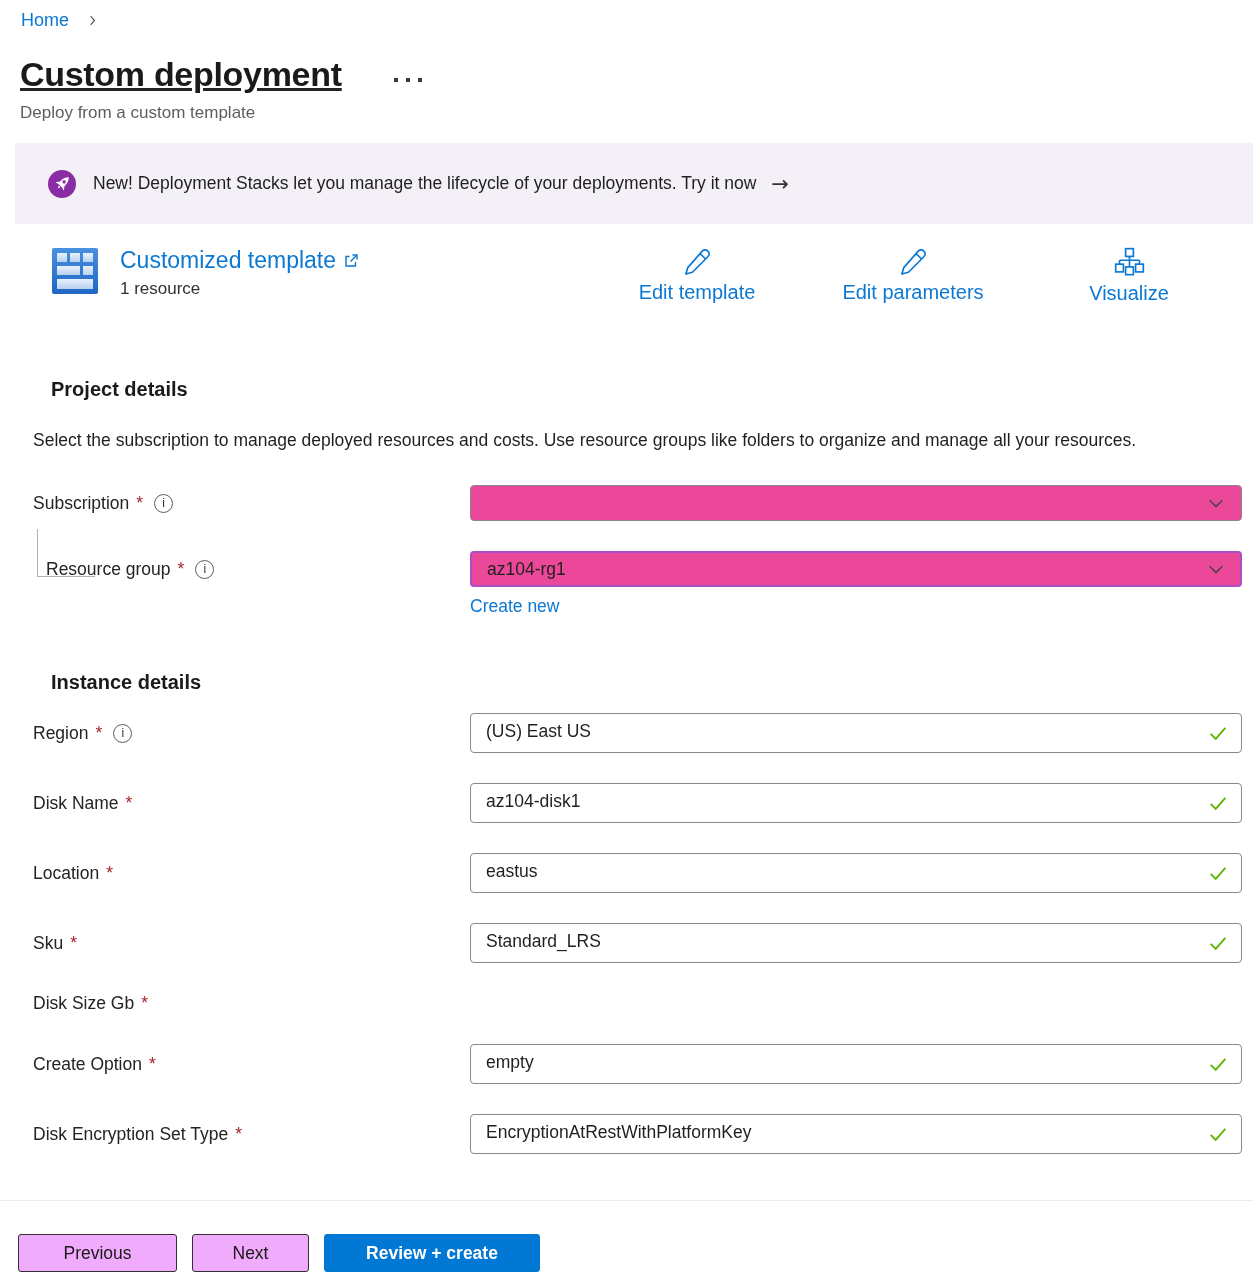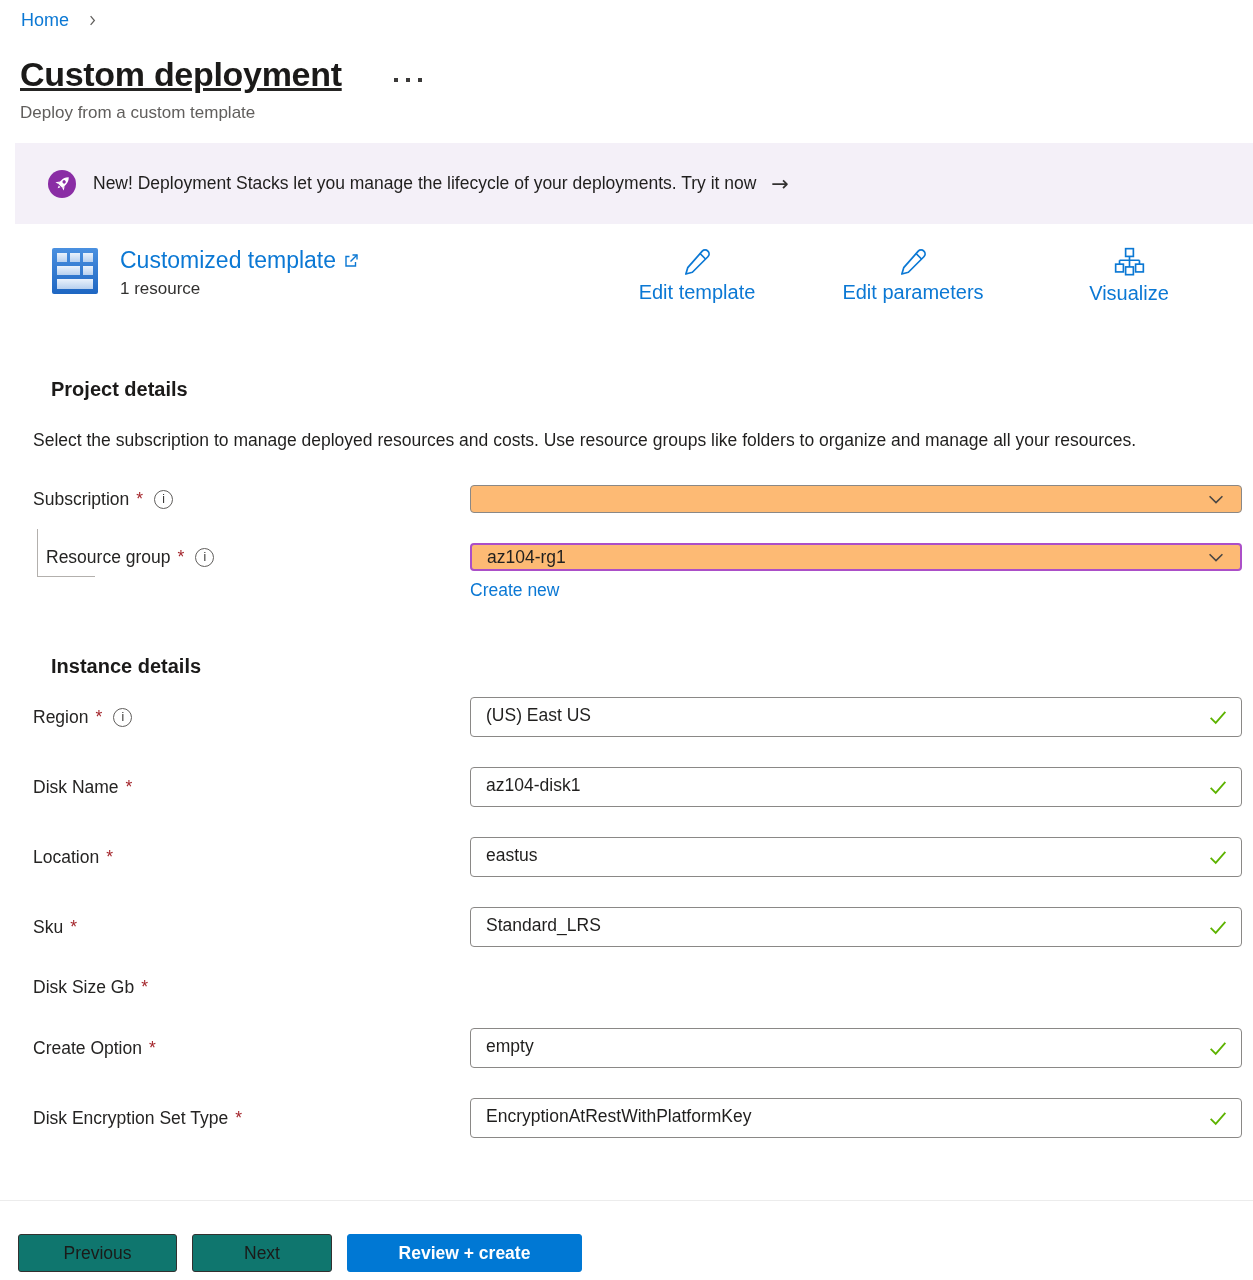--- a/index.html
+++ b/index.html
@@ -47,44 +47,44 @@
   
   .form-row { display:flex; align-items:center; }
   .label-col { width:470px; padding-left:33px; display:flex; align-items:center; flex-shrink:0; }
   .label-col.indent { padding-left:46px; }
   .field-col { flex:1; margin-right:11px; position:relative; }
   .field-label { font-size:17.5px; color:#252423; }
   .req { color:#a4262c; margin-left:7px; font-size:17.5px; }
   .info-icon { margin-left:11px; width:19px; height:19px; border:1px solid #605e5c; border-radius:50%;
                display:inline-flex; align-items:center; justify-content:center; font-size:12px; color:#323130;
                cursor:pointer; flex-shrink:0; }
-  .combo { height:28px; border:1px solid #8a8886; border-radius:4px; background:#fdba74; display:flex;
+  .combo { height:36px; border:1px solid #8a8886; border-radius:4px; background:#ec4899; display:flex;
            align-items:center; padding:0 14px 0 16px; font-size:17.5px; color:#201f1e; cursor:pointer; }
   .combo.focused { border:2px solid #ab4fc8; padding:0 13px 0 15px; }
   .combo .chev { margin-left:auto; }
   .text-input { width:100%; height:40px; border:1px solid #8a8886; border-radius:4px; padding:0 44px 4px 15px;
                 font-size:17.5px; color:#201f1e; font-family:"Liberation Sans", "DejaVu Sans", sans-serif; background:#fff; }
   .check-icon { position:absolute; right:13px; top:9px; pointer-events:none; }
   #row-subscription { margin-top:29px; }
   #row-resource-group { margin-top:30px; }
   .project-rows { position:relative; }
   .connector { position:absolute; left:37px; top:44px; width:58px; height:48px;
                border-left:1px solid #b3b0ad; border-bottom:1px solid #b3b0ad; pointer-events:none; }
   .create-new { display:inline-block; margin:9px 0 0 470px; font-size:17.5px; color:#0b78d4; text-decoration:none; cursor:pointer; }
   #row-region { margin-top:18px; }
   .instance-row { margin-top:30px; }
 
   
   .footer { height:79px; display:flex; align-items:flex-start; padding:33px 0 0 18px; background:#fff; }
   .btn { height:38px; border-radius:3px; font-size:17.5px; cursor:pointer;
          font-family:"Liberation Sans", "DejaVu Sans", sans-serif; }
-  .btn-secondary { background:#0f766e; border:1px solid #323130; color:#1b1a19; }
+  .btn-secondary { background:#f0abfc; border:1px solid #323130; color:#1b1a19; }
   #btn-previous { width:159px; }
-  #btn-next { width:140px; margin-left:15px; }
-  .btn-primary { width:235px; margin-left:15px; background:#0078d4; border:1px solid #0078d4;
+  #btn-next { width:117px; margin-left:15px; }
+  .btn-primary { width:216px; margin-left:15px; background:#0078d4; border:1px solid #0078d4;
                  color:#fff; font-weight:700; }
 </style>
 </head>
 <body>
 
 <div class="page-clip">
 
   <div class="breadcrumb">
     <a>Home</a>
     <svg width="15" height="15" viewBox="0 0 24 24" fill="none" stroke="#605e5c" stroke-width="2">

